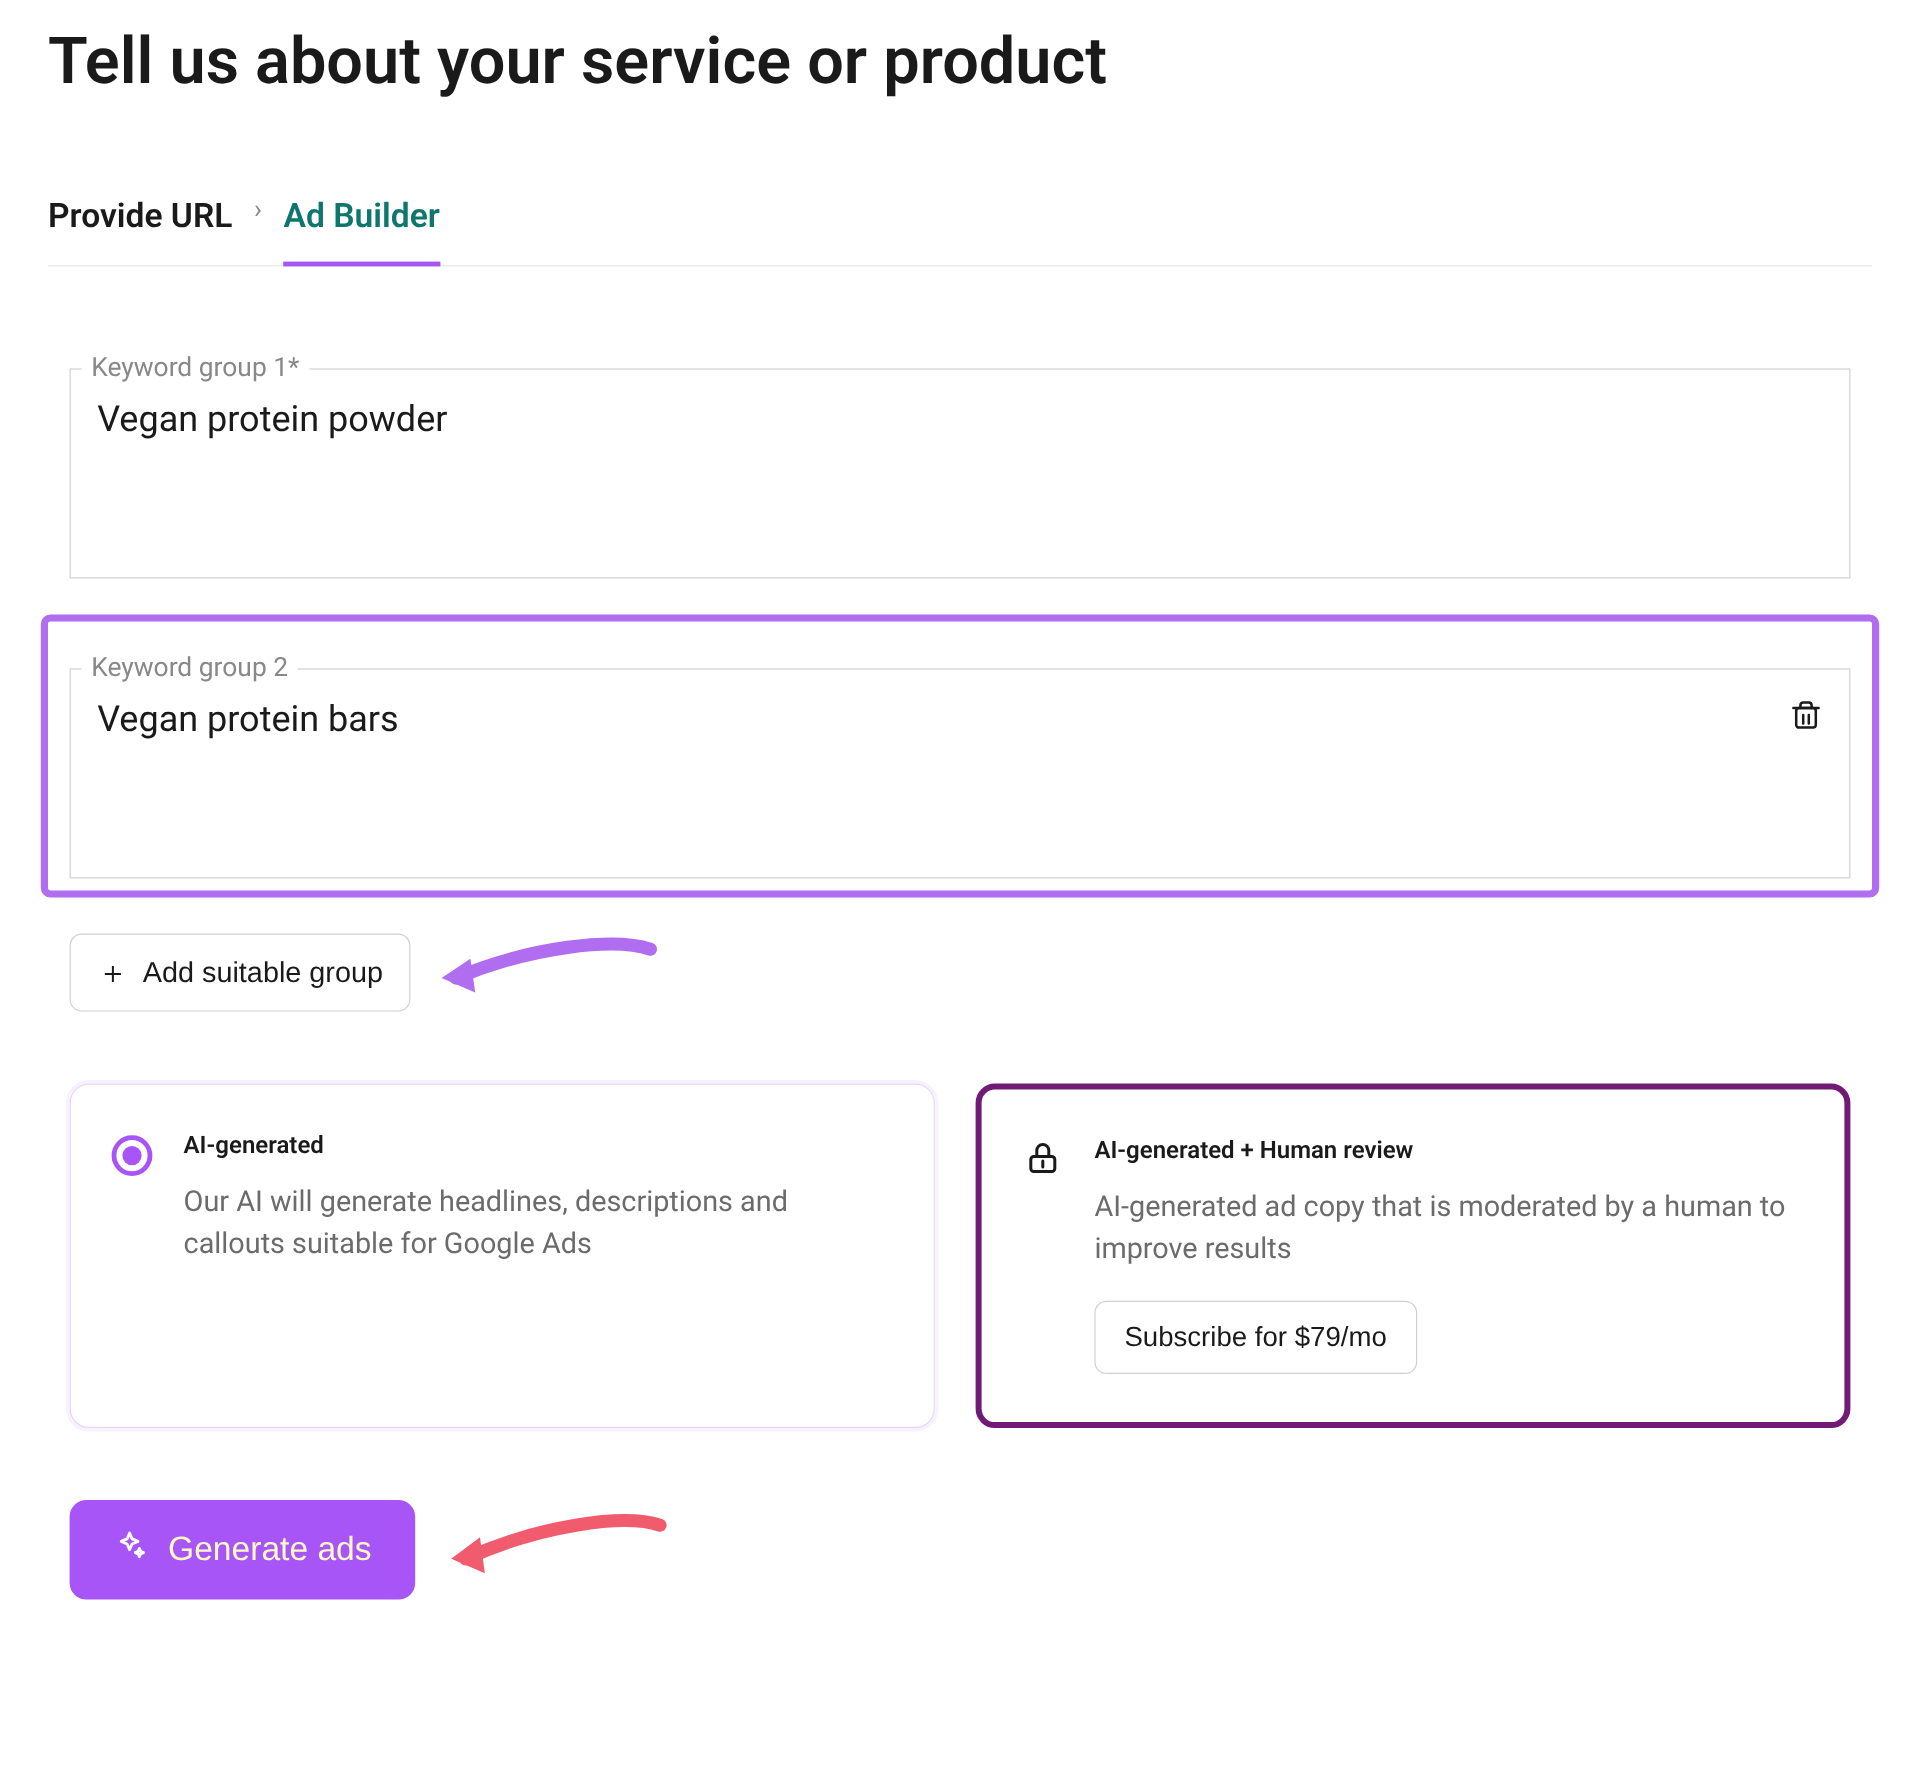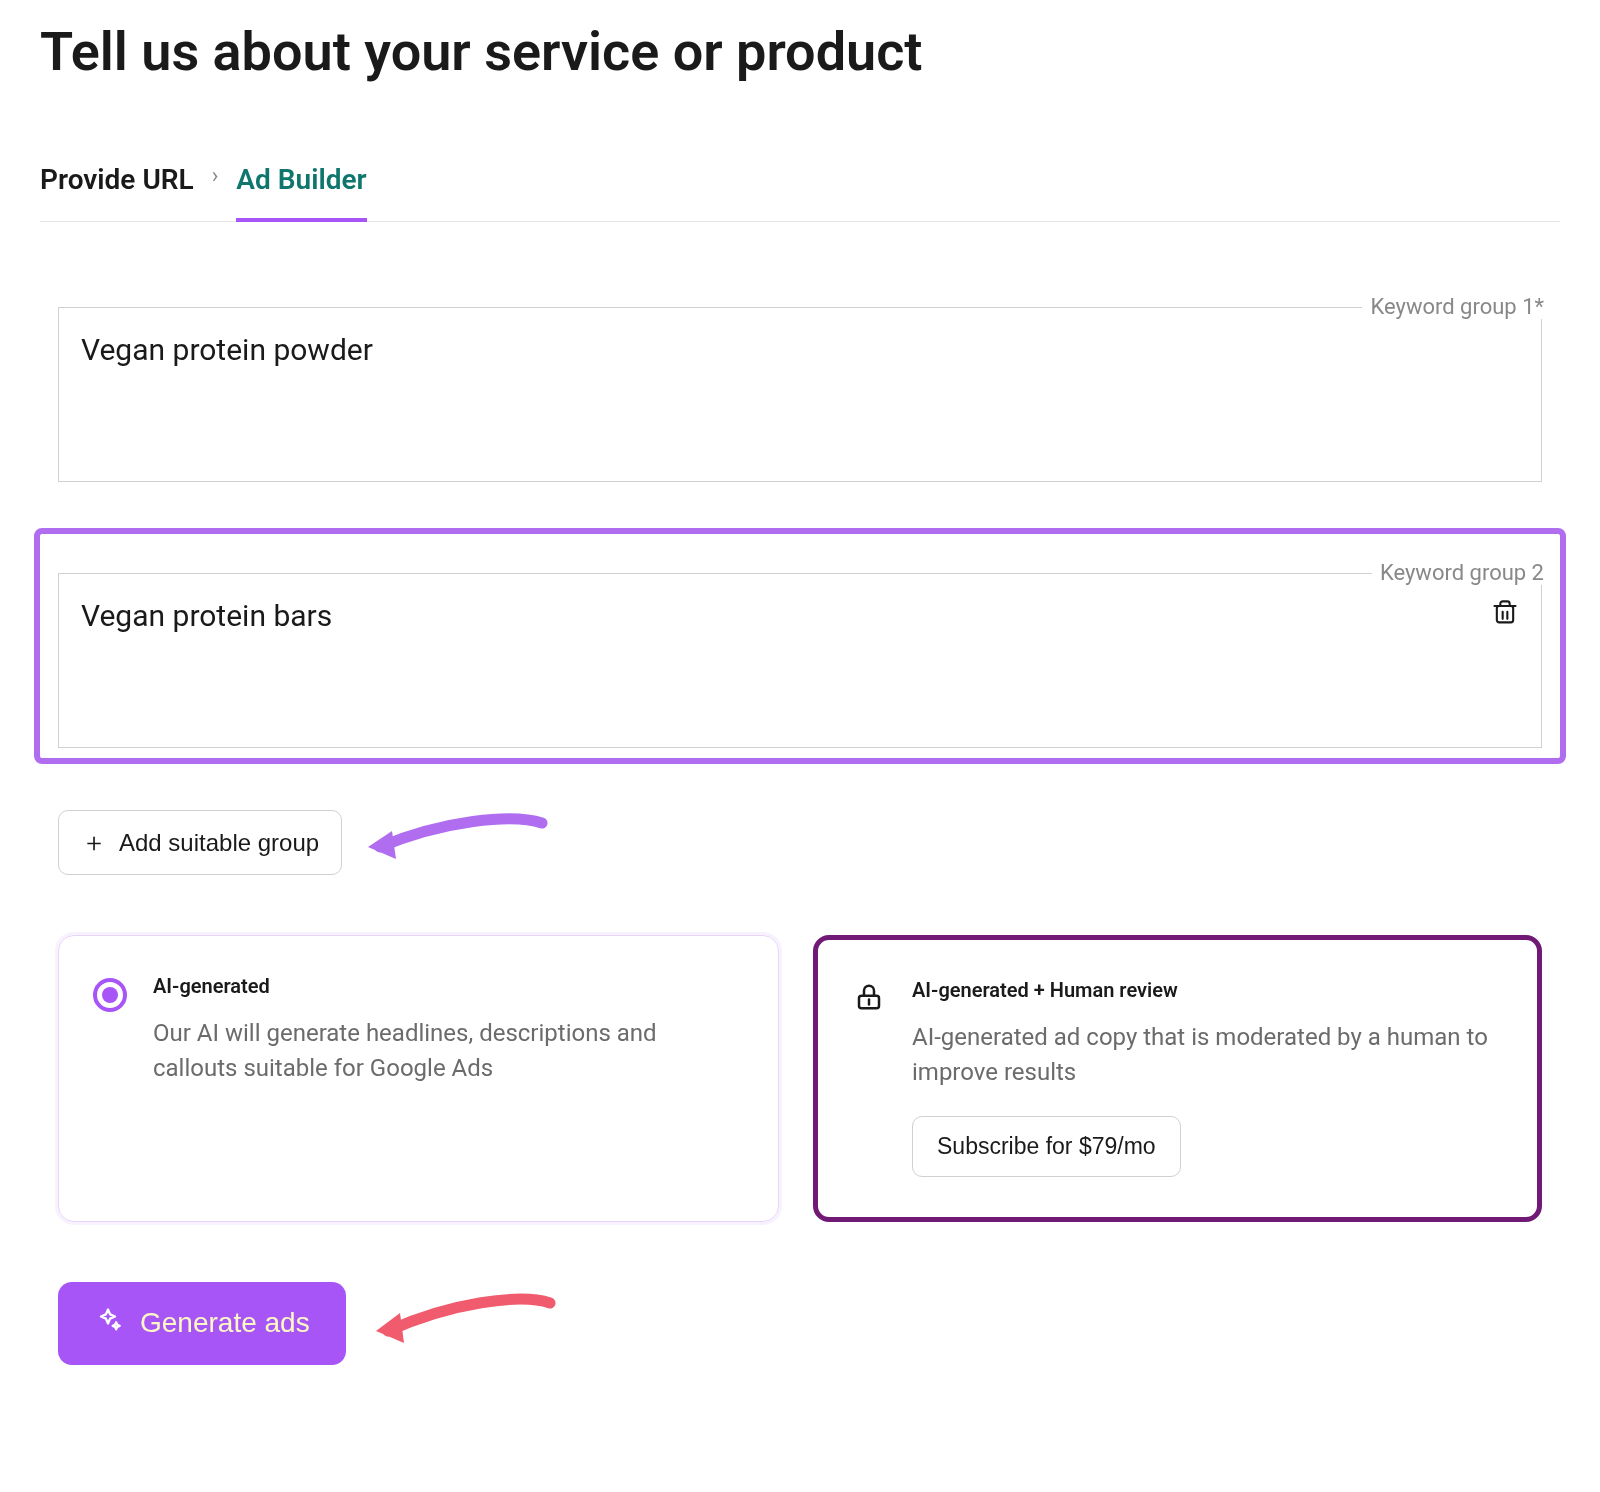--- a/index.html
+++ b/index.html
@@ -37,23 +37,22 @@
     padding-bottom: 22px;
   }
   .breadcrumb-item.active {
     color: #0f766e;
     border-bottom: 4px solid #a855f7;
     margin-bottom: -1px;
   }
 
   .kg-wrapper {
     position: relative;
-    margin-bottom: 46px;
+    margin-bottom: 30px;
     padding: 0 18px;
-    text-align: right;
   }
   .kg-wrapper.highlighted {
     padding: 14px 18px 10px 18px;
     border: 6px solid #b06df0;
     border-radius: 8px;
     margin-left: -6px;
     margin-right: -6px;
   }
   .kg-label {
     font-size: 22px;

